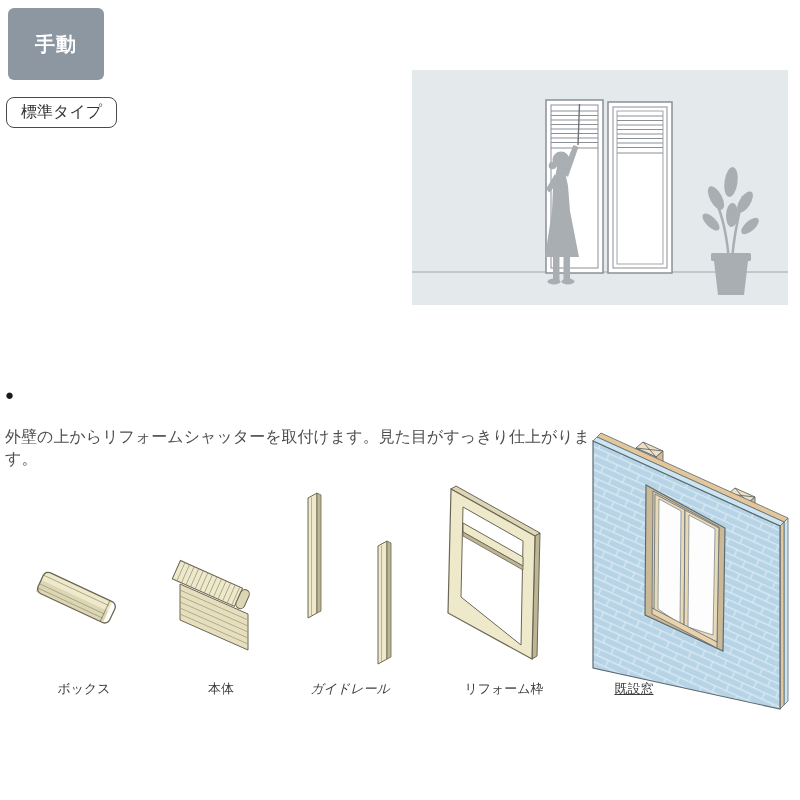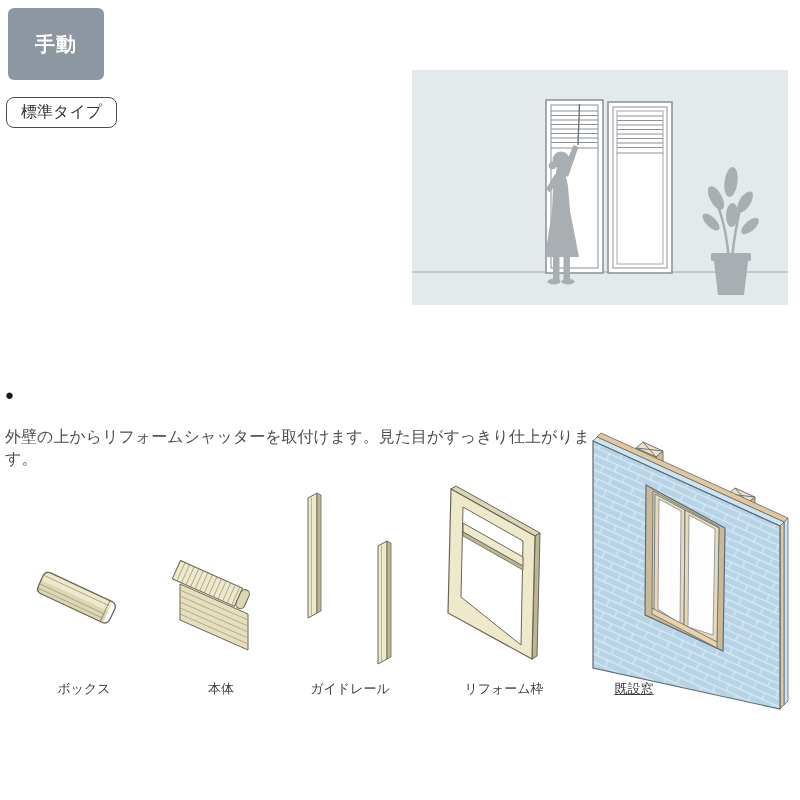--- a/index.html
+++ b/index.html
@@ -59,21 +59,21 @@
 
   
   .part-figure { position: absolute; }
   .part-figure svg { display: block; }
   .part-label {
     position: absolute; top: 680px; transform: translateX(-50%);
     font-size: 13px; color: #3c3c3c; white-space: nowrap; 
   }
   .lbl-1 { left: 84px; }
   .lbl-2 { left: 221px; }
-  .lbl-3 { left: 350px; }
+  .lbl-3 { left: 350px; font-style: italic; }
   .lbl-4 { left: 496px; margin-left: 8px; }
   .lbl-5 { left: 634px; text-decoration: underline; }
 </style>
 </head>
 <body>
 
 <div class="stage">
 
   <div class="manual-badge">
     <span>手動</span>

